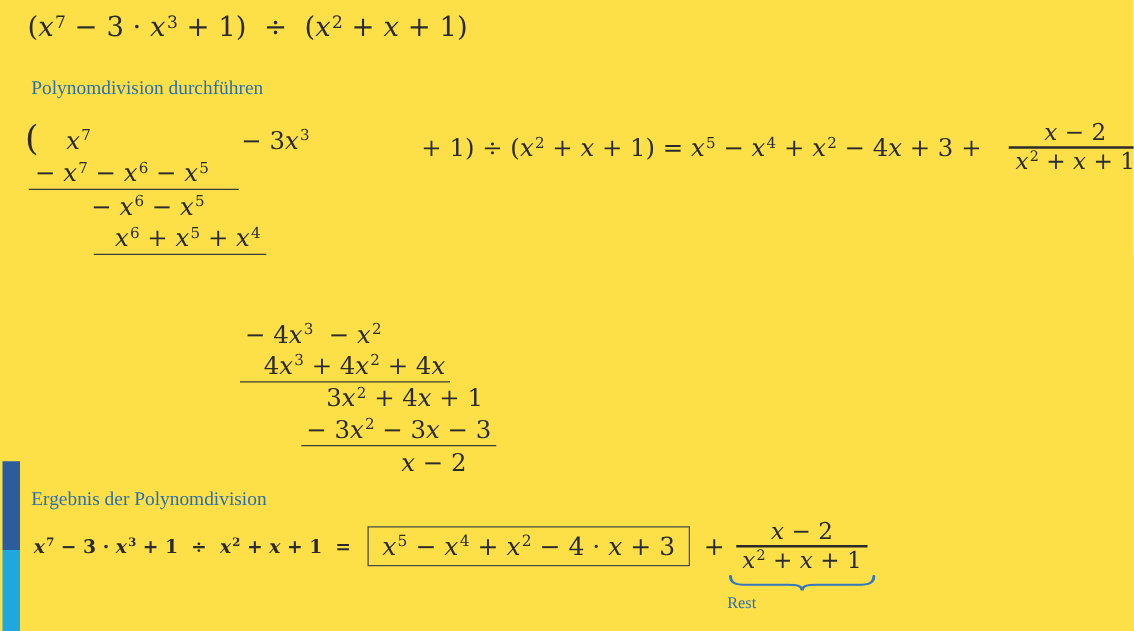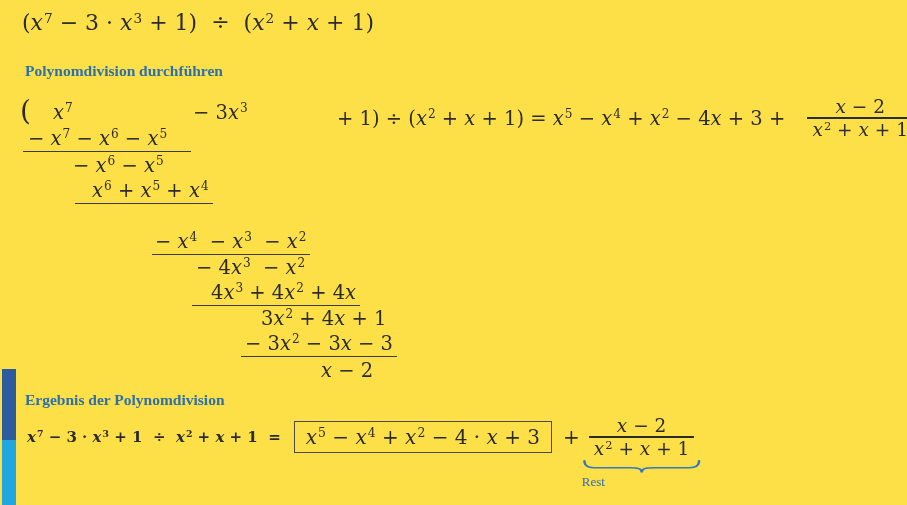--- a/index.html
+++ b/index.html
@@ -8,21 +8,21 @@
 
   
   .math{font-family:"DejaVu Serif","Liberation Serif",serif;color:#2b2b2b;white-space:pre;}
   .math i{font-style:italic;}
   .math sup{font-size:0.62em;line-height:0;vertical-align:0.55em;margin-left:1px;}
 
   
   .problem{position:absolute;left:22px;top:10px;font-size:22px;}
 
   
-  .heading{position:absolute;left:25px;font-size:15.5px;font-weight:bold;color:#2c6fad;}
+  .heading{position:absolute;left:25px;font-size:15.5px;font-weight:normal;color:#2c6fad;}
   .heading.perform{top:62px;}
   .heading.result{top:391px;}
 
   
   .ws{position:absolute;left:0;top:0;width:907px;height:505px;}
   .ws .tok{position:absolute;font-size:19.5px;line-height:25px;}
   .openparen{position:absolute;left:20px;top:94px;font-size:28px;line-height:34px;}
   .mainline{position:absolute;left:337px;top:94px;height:48px;display:flex;align-items:center;gap:16px;}
   .mainline .tail{font-size:19.5px;}
 
@@ -68,21 +68,20 @@
       <span class="frac">
         <span class="num math"><i>x</i> − 2</span>
         <span class="bar"></span>
         <span class="den math"><i>x</i><sup>2</sup> + <i>x</i> + 1</span>
       </span>
     </div>
 
     <span class="step u math" style="left:23px;top:126px;padding-left:5px;padding-right:24px;">− <i>x</i><sup>7</sup> − <i>x</i><sup>6</sup> − <i>x</i><sup>5</sup></span>
     <span class="step math" style="left:73px;top:153px;">− <i>x</i><sup>6</sup> − <i>x</i><sup>5</sup></span>
     <span class="step u math" style="left:75px;top:178px;padding-left:17px;padding-right:4px;"><i>x</i><sup>6</sup> + <i>x</i><sup>5</sup> + <i>x</i><sup>4</sup></span>
-    <span class="step u math" style="left:152px;top:229px;padding-left:3px;padding-right:4px;">− <i>x</i><sup>4</sup>  − <i>x</i><sup>3</sup>  − <i>x</i><sup>2</sup></span>
     <span class="step math" style="left:196px;top:255px;">− 4<i>x</i><sup>3</sup>  − <i>x</i><sup>2</sup></span>
     <span class="step u math" style="left:192px;top:280px;padding-left:19px;padding-right:4px;">4<i>x</i><sup>3</sup> + 4<i>x</i><sup>2</sup> + 4<i>x</i></span>
     <span class="step math" style="left:261px;top:306px;">3<i>x</i><sup>2</sup> + 4<i>x</i> + 1</span>
     <span class="step u math" style="left:241px;top:331px;padding-left:4px;padding-right:4px;">− 3<i>x</i><sup>2</sup> − 3<i>x</i> − 3</span>
     <span class="step math" style="left:321px;top:358px;"><i>x</i> − 2</span>
   </div>
 
   <div class="heading result">Ergebnis der Polynomdivision</div>
 
   <div class="resultrow">

